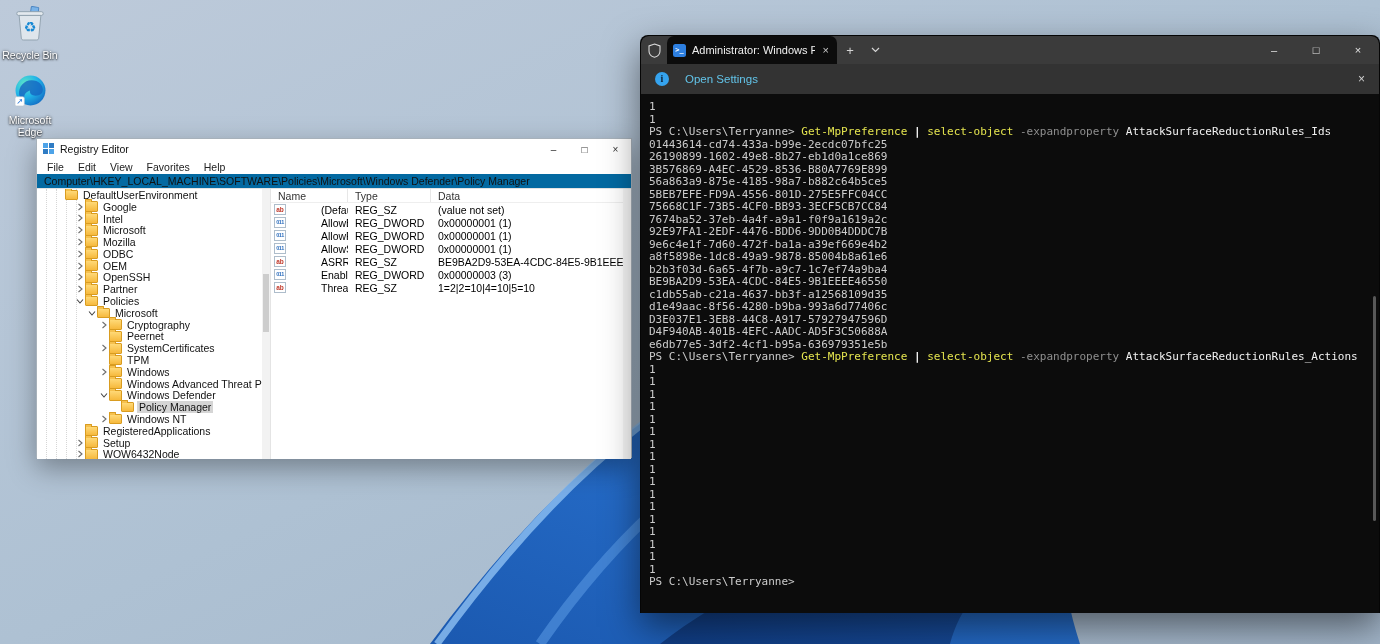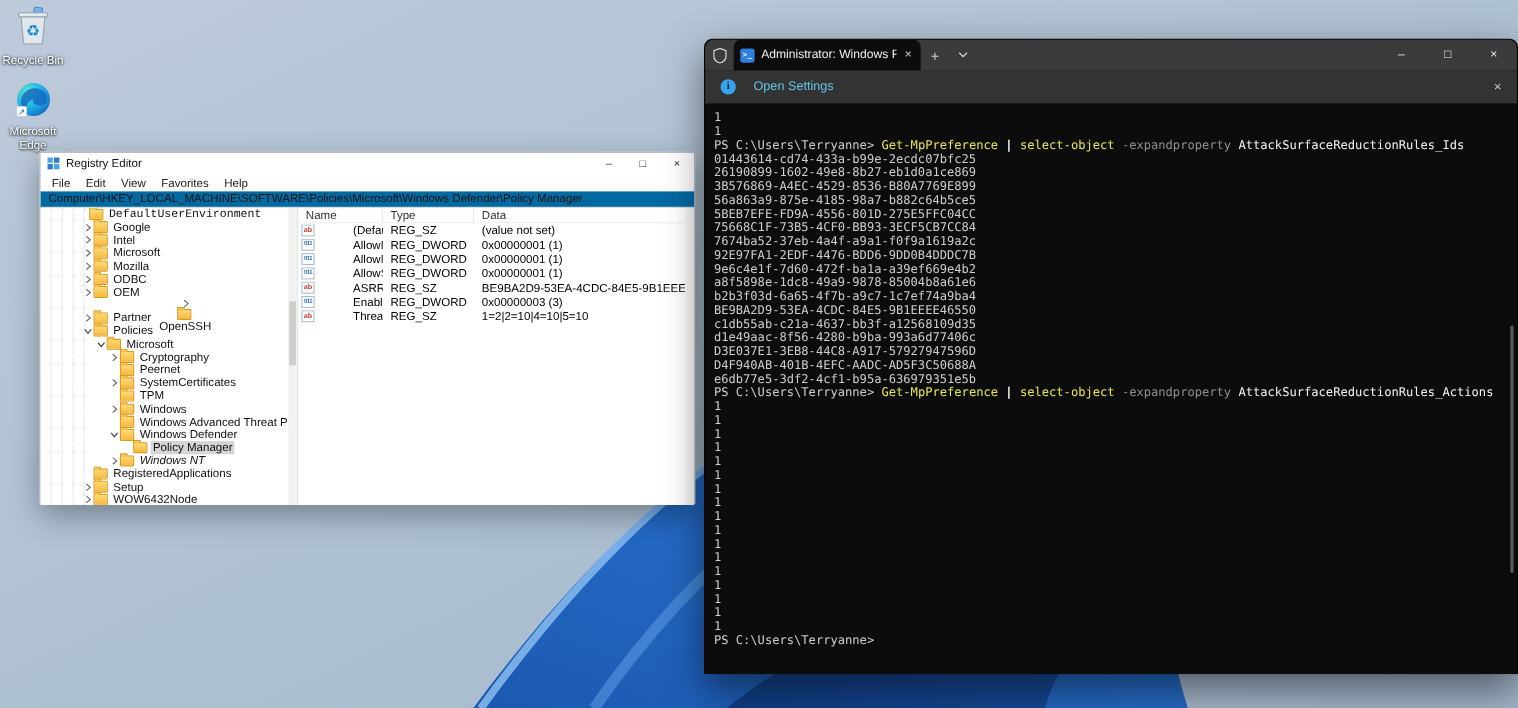--- a/index.html
+++ b/index.html
@@ -177,21 +177,21 @@
   <span class="re-menu-item">Help</span>
 </div>
   <div class="re-addressbar">Computer\HKEY_LOCAL_MACHINE\SOFTWARE\Policies\Microsoft\Windows Defender\Policy Manager</div>
   <div class="re-body">
     <div class="re-tree">
       <div class="guide" style="left:9px"></div>
       <div class="guide" style="left:19px"></div>
       <div class="guide" style="left:29px"></div>
       <div class="guide" style="left:39px"></div>
 
-  <div class="tree-row" style="padding-left: 34px; font-family: Liberation Mono, monospace;">
+  <div class="tree-row" style="padding-left: 18px;">
     <span class="chev none">
       <svg width="8" height="8" viewBox="0 0 8 8">
               <polyline points="2.5,1 6,4 2.5,7" fill="none" stroke="#6d6d6d" stroke-width="1.1"></polyline>
             </svg>
     </span>
     <span class="folder-icon"></span>
     <span class="tree-label">DefaultUserEnvironment</span>
   </div>
 
   <div class="tree-row" style="padding-left: 38px;">
@@ -247,21 +247,21 @@
   <div class="tree-row" style="padding-left: 38px;">
     <span class="chev">
       <svg width="8" height="8" viewBox="0 0 8 8">
               <polyline points="2.5,1 6,4 2.5,7" fill="none" stroke="#6d6d6d" stroke-width="1.1"></polyline>
             </svg>
     </span>
     <span class="folder-icon"></span>
     <span class="tree-label">OEM</span>
   </div>
 
-  <div class="tree-row" style="padding-left: 38px; flex-direction: column;">
+  <div class="tree-row" style="padding-left: 38px;">
     <span class="chev">
       <svg width="8" height="8" viewBox="0 0 8 8">
               <polyline points="2.5,1 6,4 2.5,7" fill="none" stroke="#6d6d6d" stroke-width="1.1"></polyline>
             </svg>
     </span>
     <span class="folder-icon"></span>
     <span class="tree-label">OpenSSH</span>
   </div>
 
   <div class="tree-row" style="padding-left: 38px;">
@@ -367,21 +367,21 @@
   <div class="tree-row selected" style="padding-left: 74px;">
     <span class="chev none">
       <svg width="8" height="8" viewBox="0 0 8 8">
               <polyline points="2.5,1 6,4 2.5,7" fill="none" stroke="#6d6d6d" stroke-width="1.1"></polyline>
             </svg>
     </span>
     <span class="folder-icon"></span>
     <span class="tree-label">Policy Manager</span>
   </div>
 
-  <div class="tree-row" style="padding-left: 62px; font-style: italic;">
+  <div class="tree-row" style="padding-left: 62px;">
     <span class="chev">
       <svg width="8" height="8" viewBox="0 0 8 8">
               <polyline points="2.5,1 6,4 2.5,7" fill="none" stroke="#6d6d6d" stroke-width="1.1"></polyline>
             </svg>
     </span>
     <span class="folder-icon"></span>
     <span class="tree-label">Windows NT</span>
   </div>
 
   <div class="tree-row" style="padding-left: 38px;">

